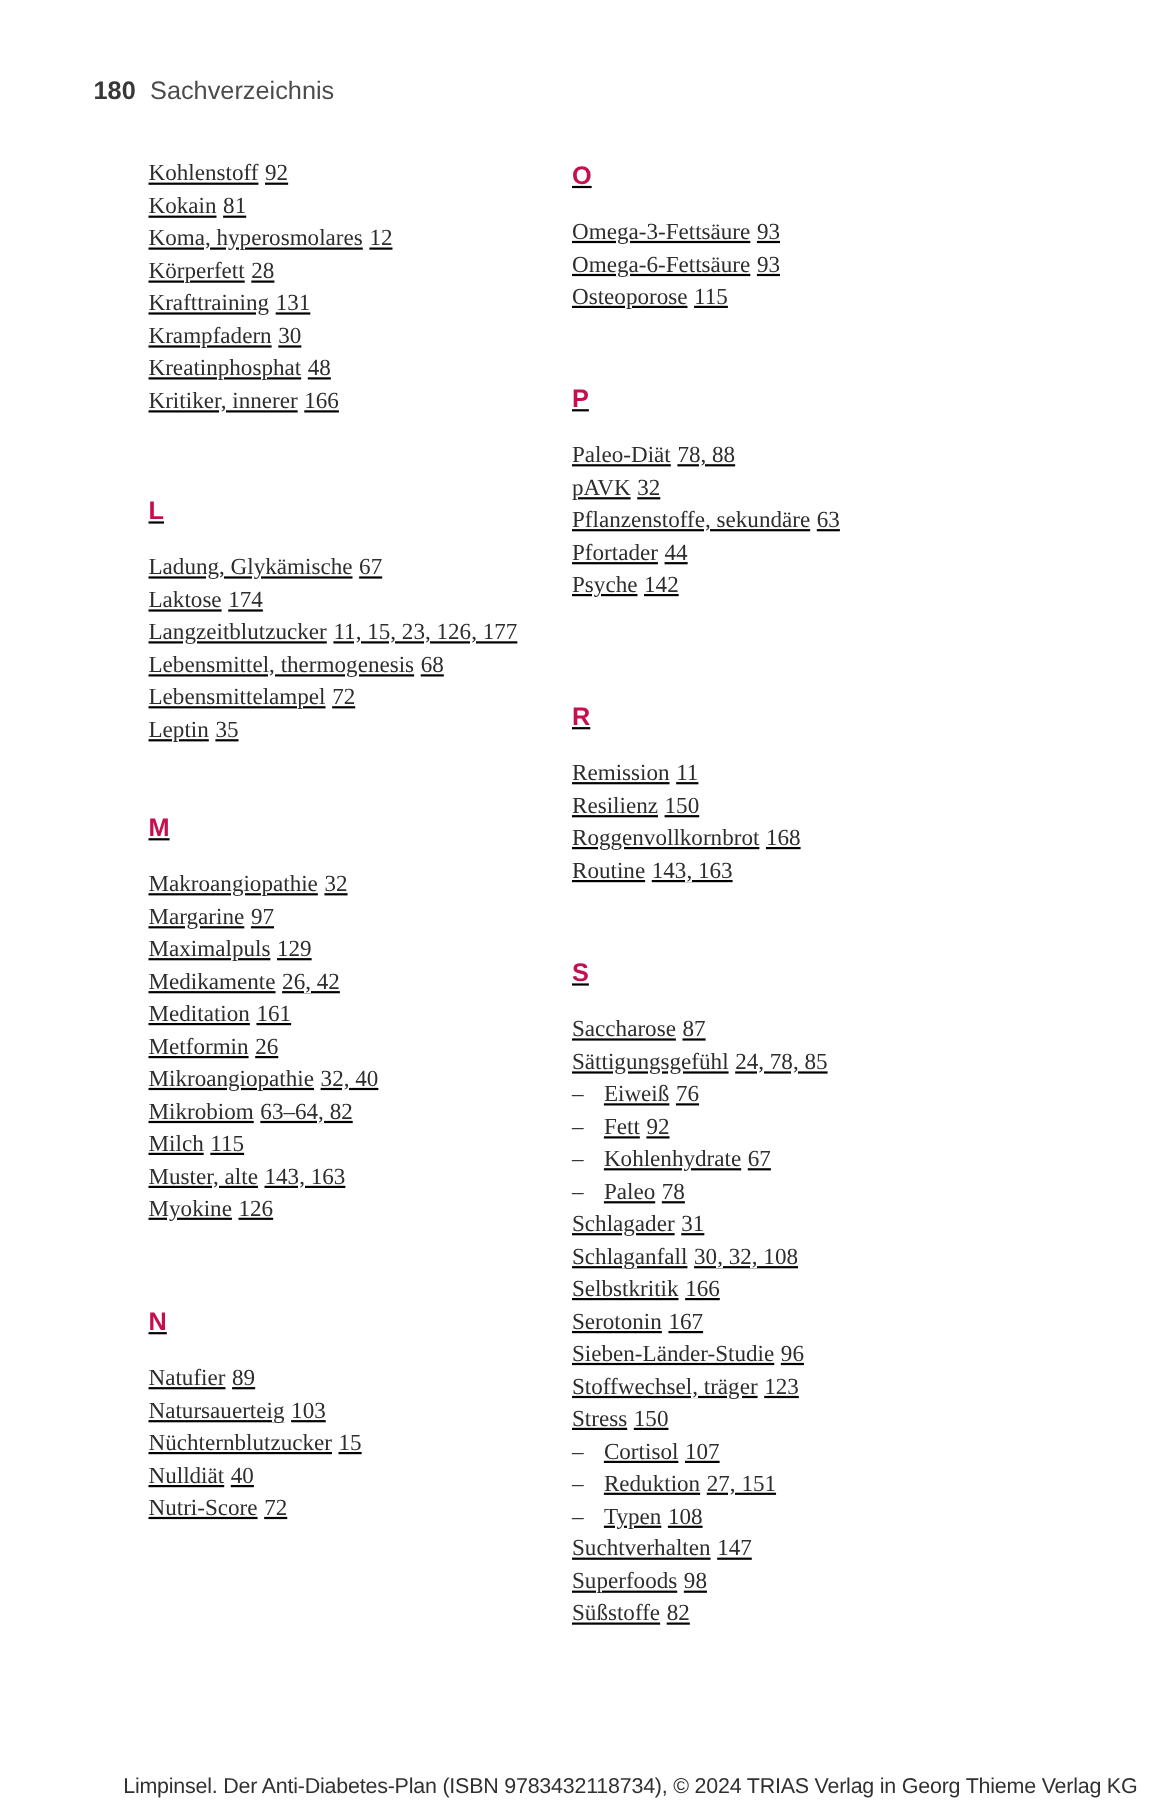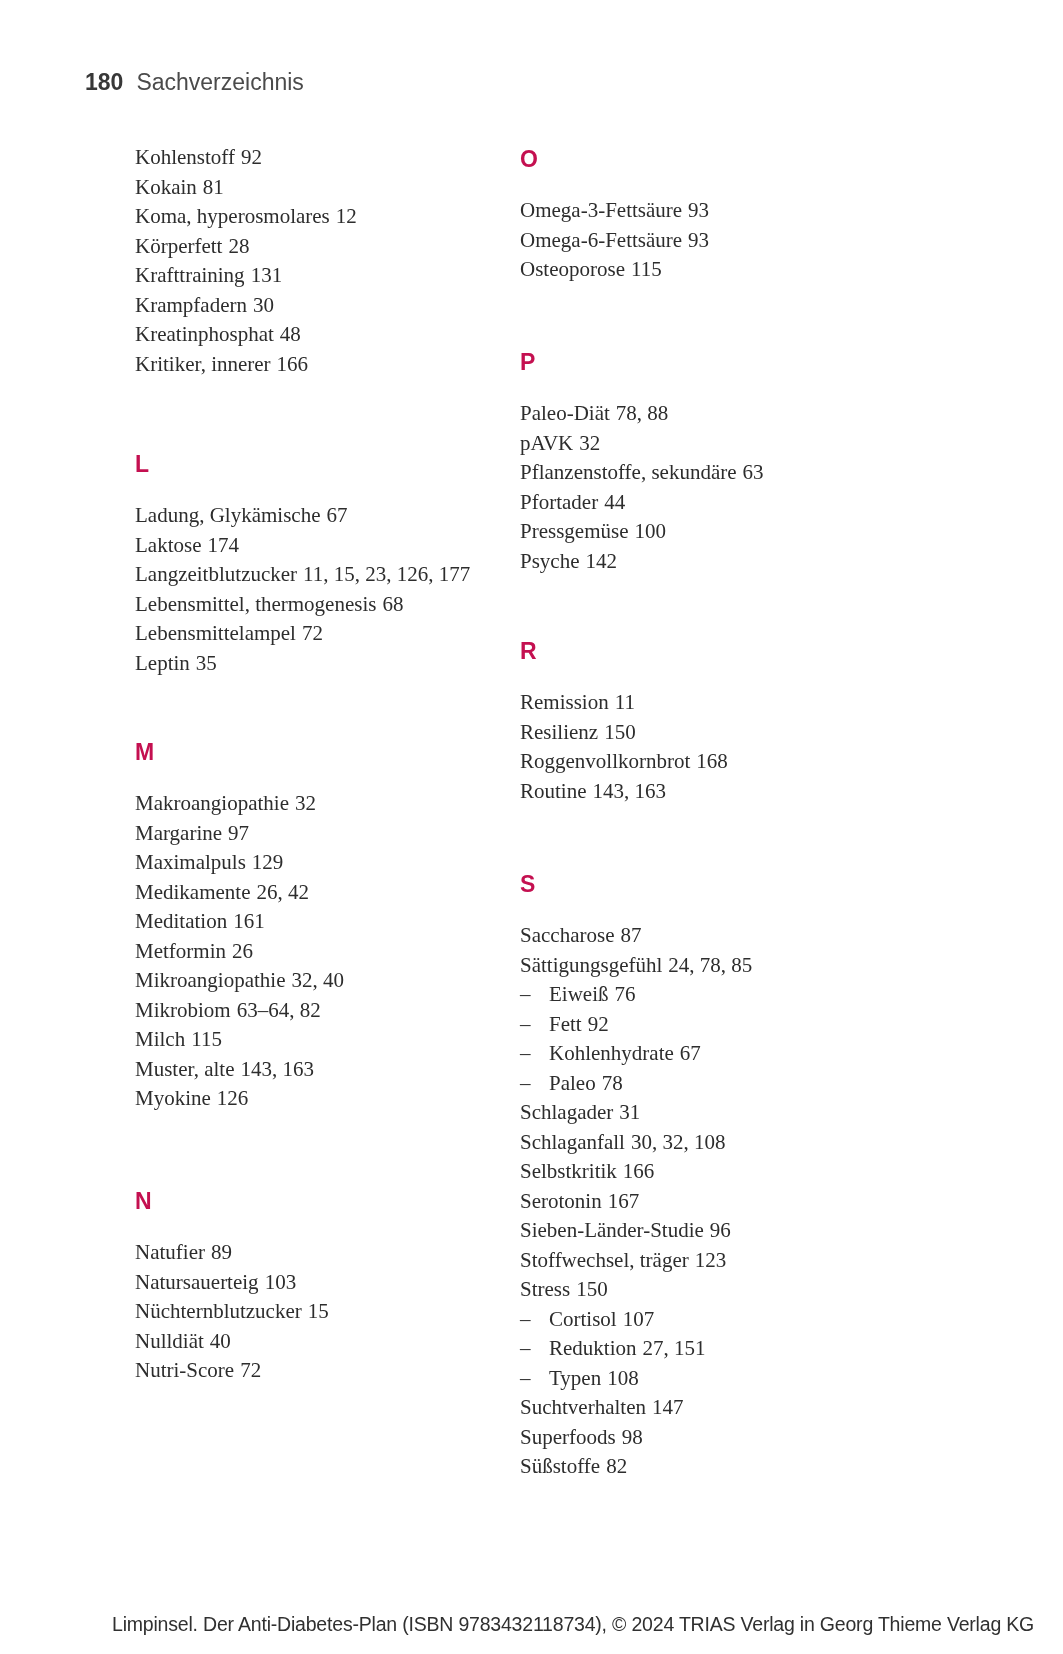--- a/index.html
+++ b/index.html
@@ -19,21 +19,21 @@
     top: 69px;
     font-family: "Liberation Sans", sans-serif;
     font-size: 23px;
     line-height: 26px;
     white-space: nowrap;
   }
   .page-num  { font-weight: bold; color: var(--page-number, #383838); }
   .page-title { color: var(--header-title, #4b4b4b); margin-left: 13px; }
 
   
-  .sec { position: absolute; }
+  .sec { position: absolute; text-decoration: underline; }
   #sec-k { left: 135px; top: 143px; }
   #sec-l { left: 135px; top: 451px; }
   #sec-m { left: 135px; top: 739px; }
   #sec-n { left: 135px; top: 1188px; }
   #sec-o { left: 520px; top: 146px; }
   #sec-p { left: 520px; top: 349px; }
   #sec-r { left: 520px; top: 638px; }
   #sec-s { left: 520px; top: 871px; }
 
   .sec-letter {
@@ -151,21 +151,20 @@
       </ul>
   </section>
 
   <section class="sec" id="sec-p">
     <h2 class="sec-letter">P</h2>
     <ul class="entries">
         <li><span>Paleo-Diät</span><span class="pg">78, 88</span></li>
         <li><span>pAVK</span><span class="pg">32</span></li>
         <li><span>Pflanzenstoffe, sekundäre</span><span class="pg">63</span></li>
         <li><span>Pfortader</span><span class="pg">44</span></li>
-        <li><span>Pressgemüse</span><span class="pg">100</span></li>
         <li><span>Psyche</span><span class="pg">142</span></li>
       </ul>
   </section>
 
   <section class="sec" id="sec-r">
     <h2 class="sec-letter">R</h2>
     <ul class="entries">
         <li><span>Remission</span><span class="pg">11</span></li>
         <li><span>Resilienz</span><span class="pg">150</span></li>
         <li><span>Roggenvollkornbrot</span><span class="pg">168</span></li>

